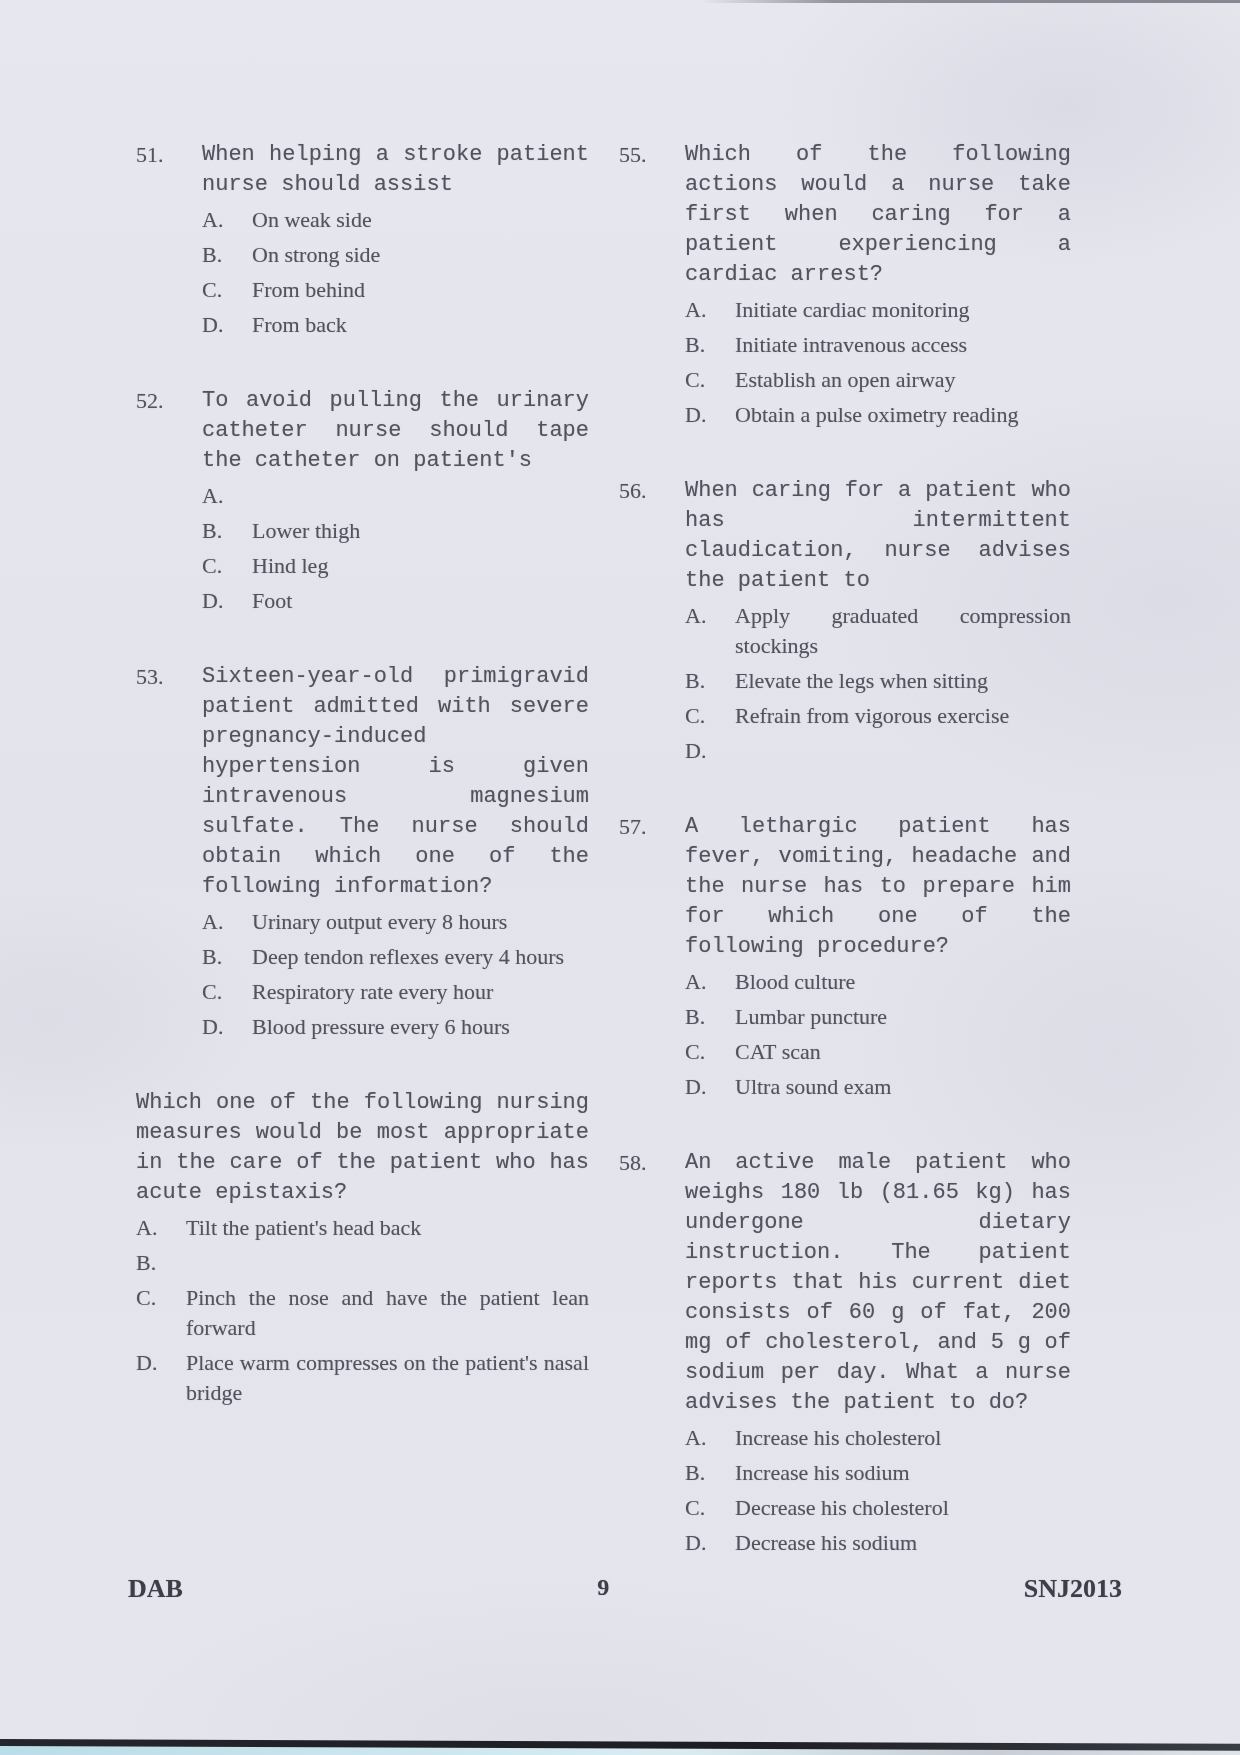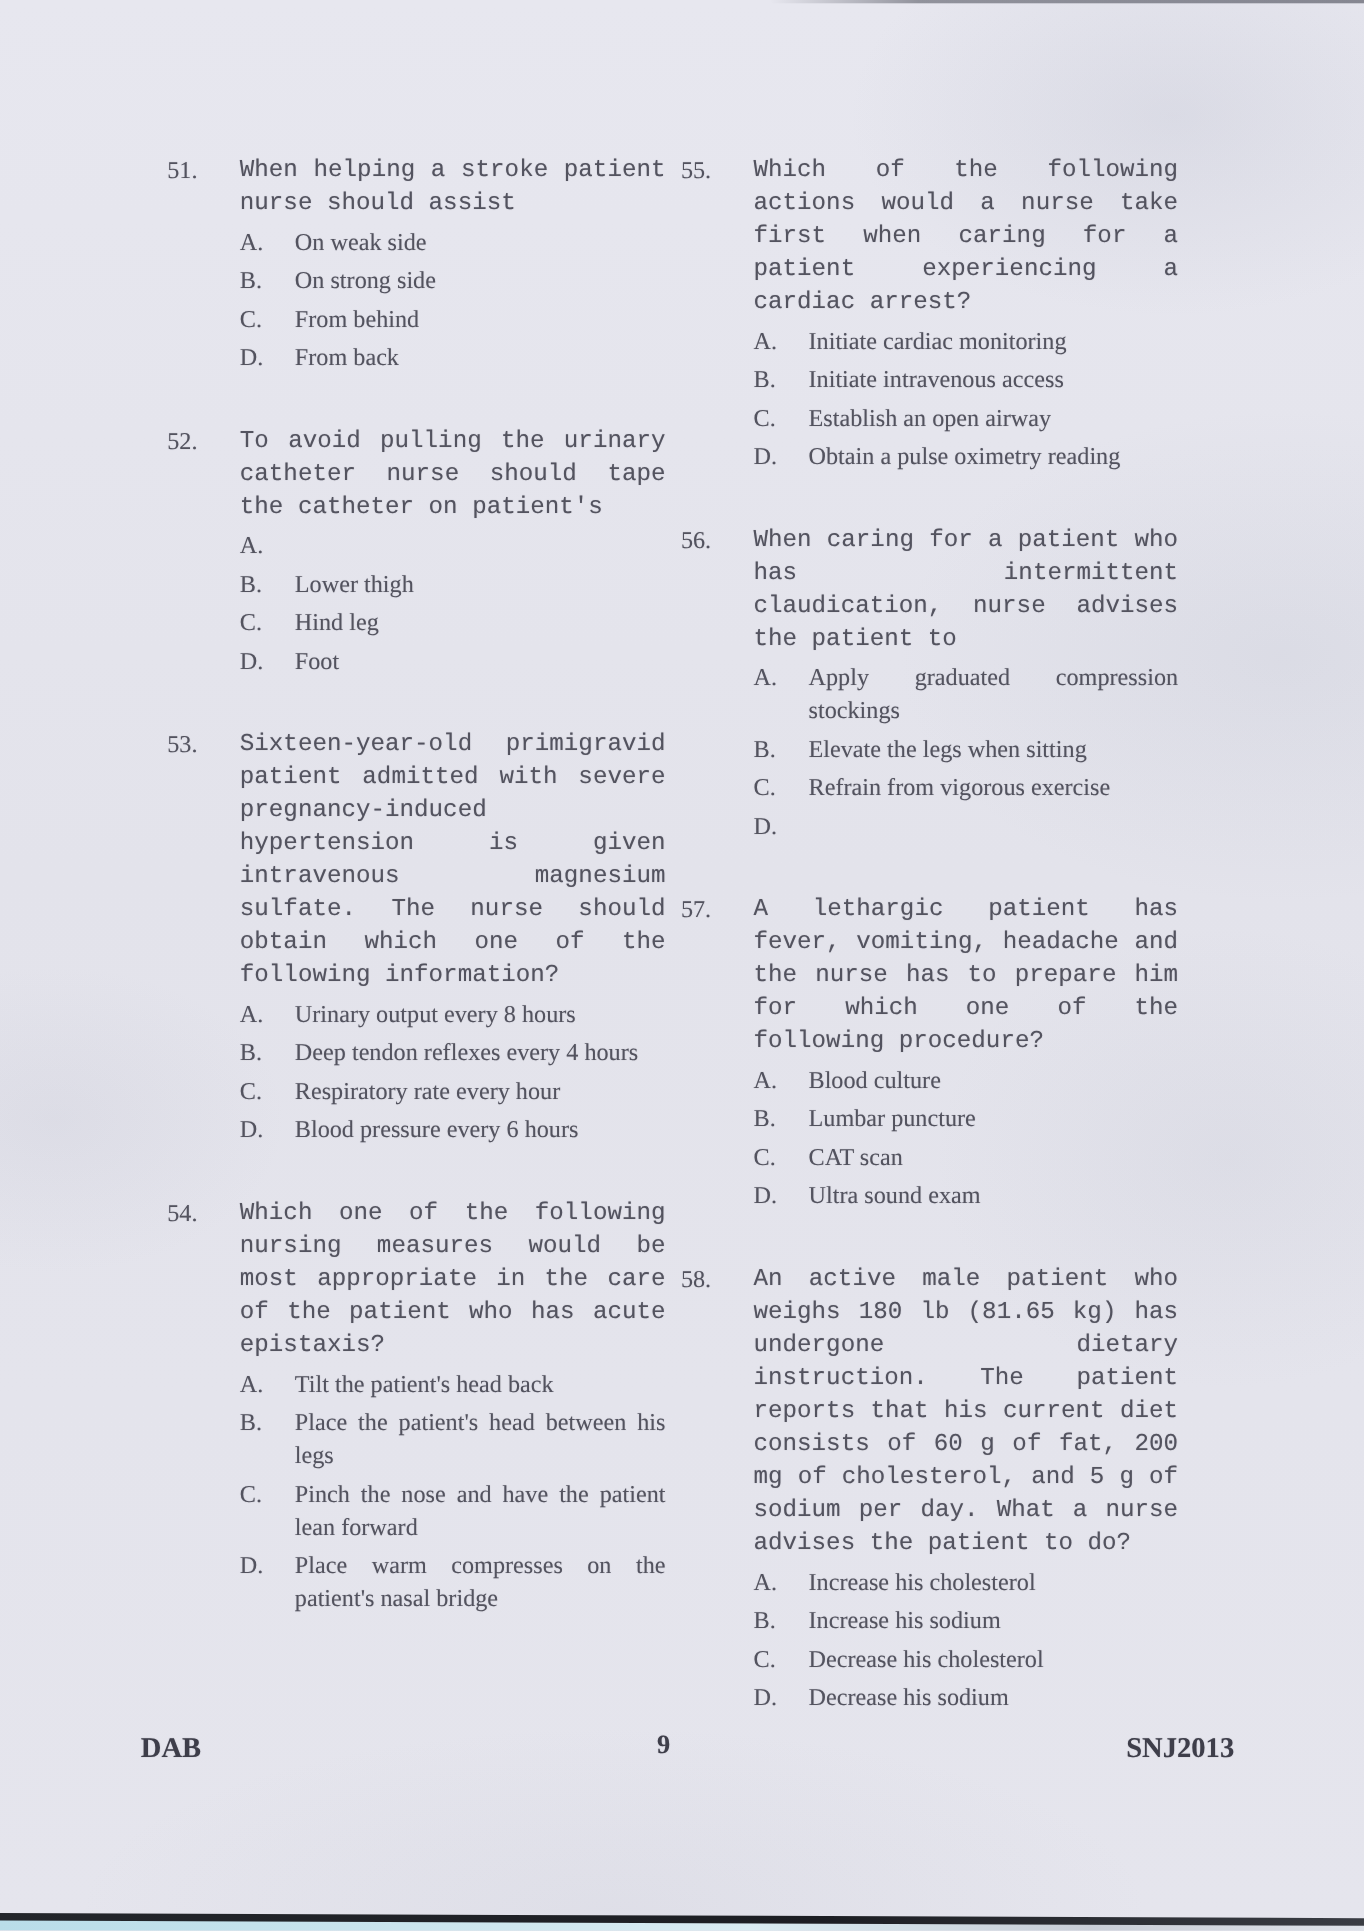--- a/index.html
+++ b/index.html
@@ -54,21 +54,21 @@
     transform-origin: left center;
   }
 
   .col {
     position: absolute;
     top: 140px;
     font-size: 22px;
     line-height: 30px;
     text-shadow: 0 0 1px rgba(83,83,95,0.35);
   }
-  .col-left  { left: 152px; width: 453px; }
+  .col-left  { left: 136px; width: 453px; }
   .col-right { left: 619px; width: 452px; }
 
   .question { display: flex; margin-bottom: 46px; }
   .q-num    { flex: none; width: 66px; }
   .q-main   { flex: 1; min-width: 0; }
   .q-body   { text-align: justify; font-family: Liberation Mono, monospace; }
   .options  { margin-top: 2px; }
   .opt      { display: flex; margin-top: 5px; }
   .opt-letter { flex: none; width: 50px; }
   .opt-text { flex: 1; min-width: 0; text-align: justify; }
@@ -160,31 +160,29 @@
               <div class="opt-text">Respiratory rate every hour</div>
             </div>
             <div class="opt">
               <div class="opt-letter">D.</div>
               <div class="opt-text">Blood pressure every 6 hours</div>
             </div>
           </div>
         </div>
       </div>
       <div class="question">
-        <div class="q-num">54.</div>
         <div class="q-main">
           <div class="q-body">Which one of the following nursing measures would be most appropriate in the care of the patient who has acute epistaxis?</div>
           <div class="options">
             <div class="opt">
               <div class="opt-letter">A.</div>
               <div class="opt-text">Tilt the patient's head back</div>
             </div>
             <div class="opt">
               <div class="opt-letter">B.</div>
-              <div class="opt-text">Place the patient's head between his legs</div>
             </div>
             <div class="opt">
               <div class="opt-letter">C.</div>
               <div class="opt-text">Pinch the nose and have the patient lean forward</div>
             </div>
             <div class="opt">
               <div class="opt-letter">D.</div>
               <div class="opt-text">Place warm compresses on the patient's nasal bridge</div>
             </div>
           </div>

